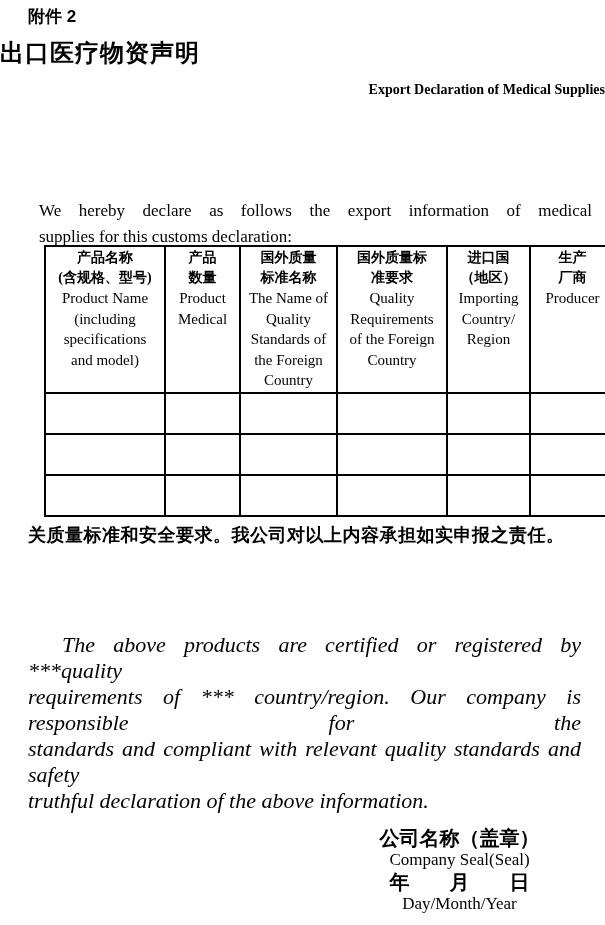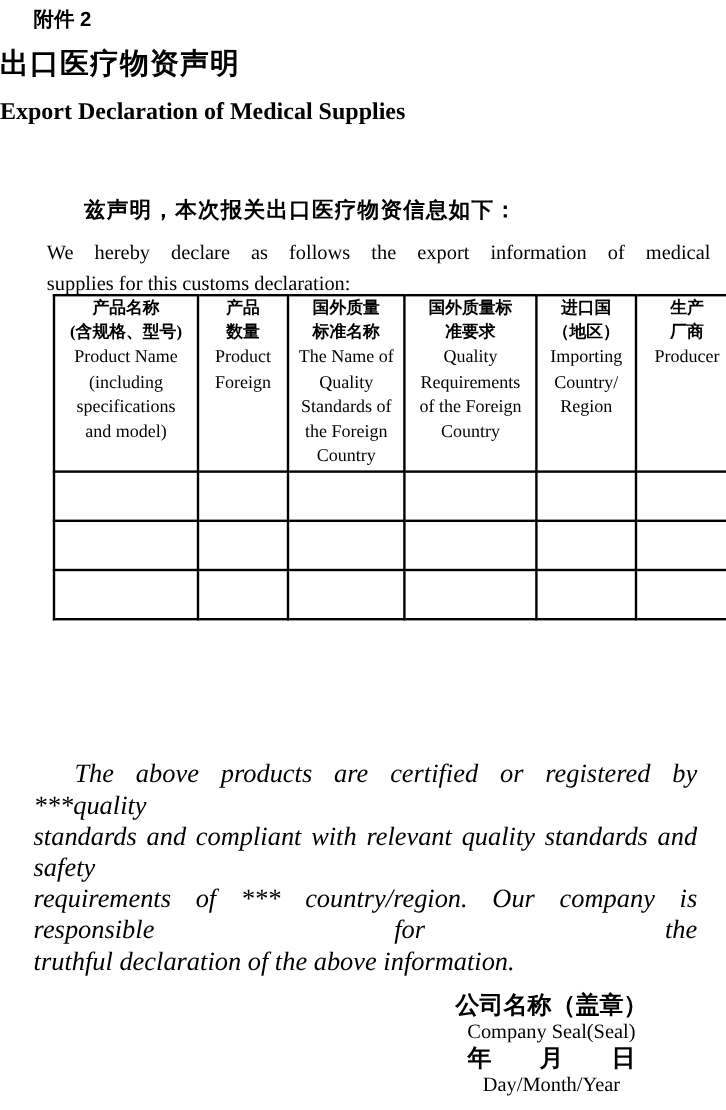--- a/index.html
+++ b/index.html
@@ -27,24 +27,24 @@
     text-align: left;
     font-family: "Liberation Sans", sans-serif;
     font-weight: bold;
     font-size: 24px;
     letter-spacing: 1px;
   }
 
   .title-en {
     position: absolute;
     left: 0; right: 0; top: 82px;
-    text-align: left;
+    text-align: right;
     font-family: "Liberation Serif", serif;
     font-weight: bold;
-    font-size: 20px;
+    font-size: 14px;
   }
 
   .intro-zh {
     position: absolute;
     left: 28px; top: 163px; width: 553px;
     font-weight: bold;
     font-size: 18px;
     text-indent: 42px;
     letter-spacing: 1px;
   }
@@ -124,21 +124,20 @@
 <body>
 
 <div class="page">
 
   <div class="attachment">附件 2</div>
 
   <div class="title-zh">出口医疗物资声明</div>
 
   <div class="title-en">Export Declaration of Medical Supplies</div>
 
-  <div class="intro-zh">兹声明，本次报关出口医疗物资信息如下：</div>
 
   <div class="intro-en">
       <div class="jl first">We hereby declare as follows the export information of medical</div>
       <div class="jl last">supplies for this customs declaration:</div>
     </div>
 
   <table class="decl-table">
     <colgroup>
       <col class="c1">
         <col class="c2">
@@ -154,21 +153,21 @@
             <div class="hzh">(含规格、型号)</div>
             <div class="hen">Product Name</div>
             <div class="hen">(including</div>
             <div class="hen">specifications</div>
             <div class="hen">and model)</div>
           </th>
           <th>
             <div class="hzh">产品</div>
             <div class="hzh">数量</div>
             <div class="hen">Product</div>
-            <div class="hen">Foreign</div>
+            <div class="hen">Medical</div>
           </th>
           <th>
             <div class="hzh">国外质量</div>
             <div class="hzh">标准名称</div>
             <div class="hen">The Name of</div>
             <div class="hen">Quality</div>
             <div class="hen">Standards of</div>
             <div class="hen">the Foreign</div>
             <div class="hen">Country</div>
           </th>
@@ -216,26 +215,27 @@
           <td></td>
           <td></td>
           <td></td>
           <td></td>
           <td></td>
         </tr>
       </tbody>
   </table>
 
   <div class="para-zh">
+      <div class="jl last">关质量标准和安全要求。我公司对以上内容承担如实申报之责任。</div>
     </div>
 
   <div class="para-en">
       <div class="jl first">The above products are certified or registered by ***quality</div>
+      <div class="jl">requirements of *** country/region. Our company is responsible for the</div>
       <div class="jl">standards and compliant with relevant quality standards and safety</div>
-      <div class="jl">requirements of *** country/region. Our company is responsible for the</div>
       <div class="jl last">truthful declaration of the above information.</div>
     </div>
 
 
   <div class="signature">
     <div class="sig-zh">公司名称（盖章）</div>
     <div class="sig-en">Company Seal(Seal)</div>
     <div class="sig-zh">年　　月　　日</div>
     <div class="sig-en">Day/Month/Year</div>
   </div>

